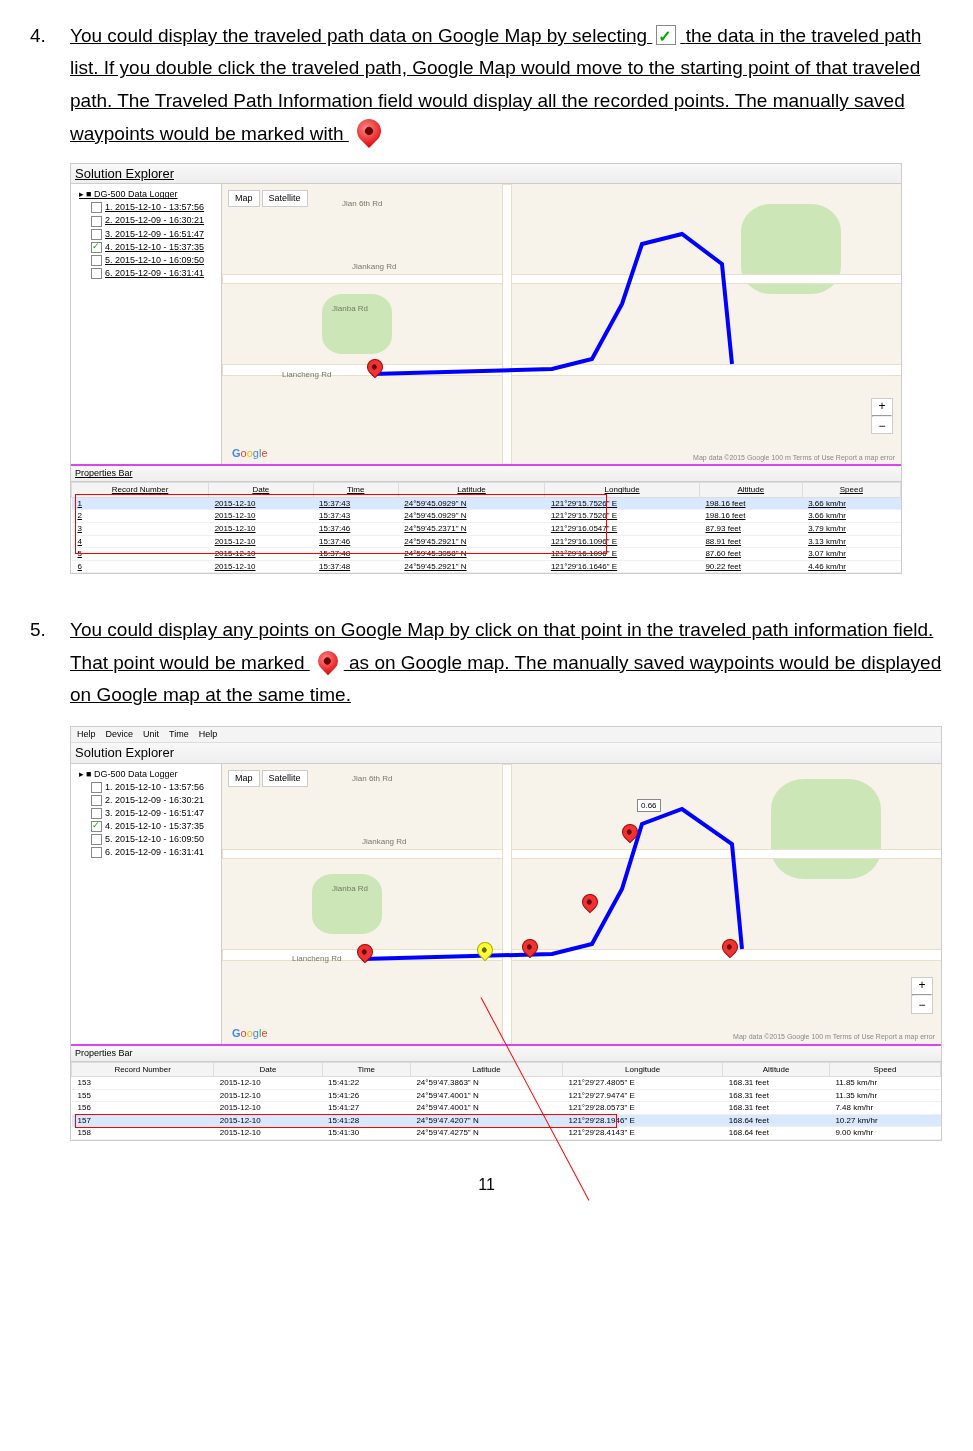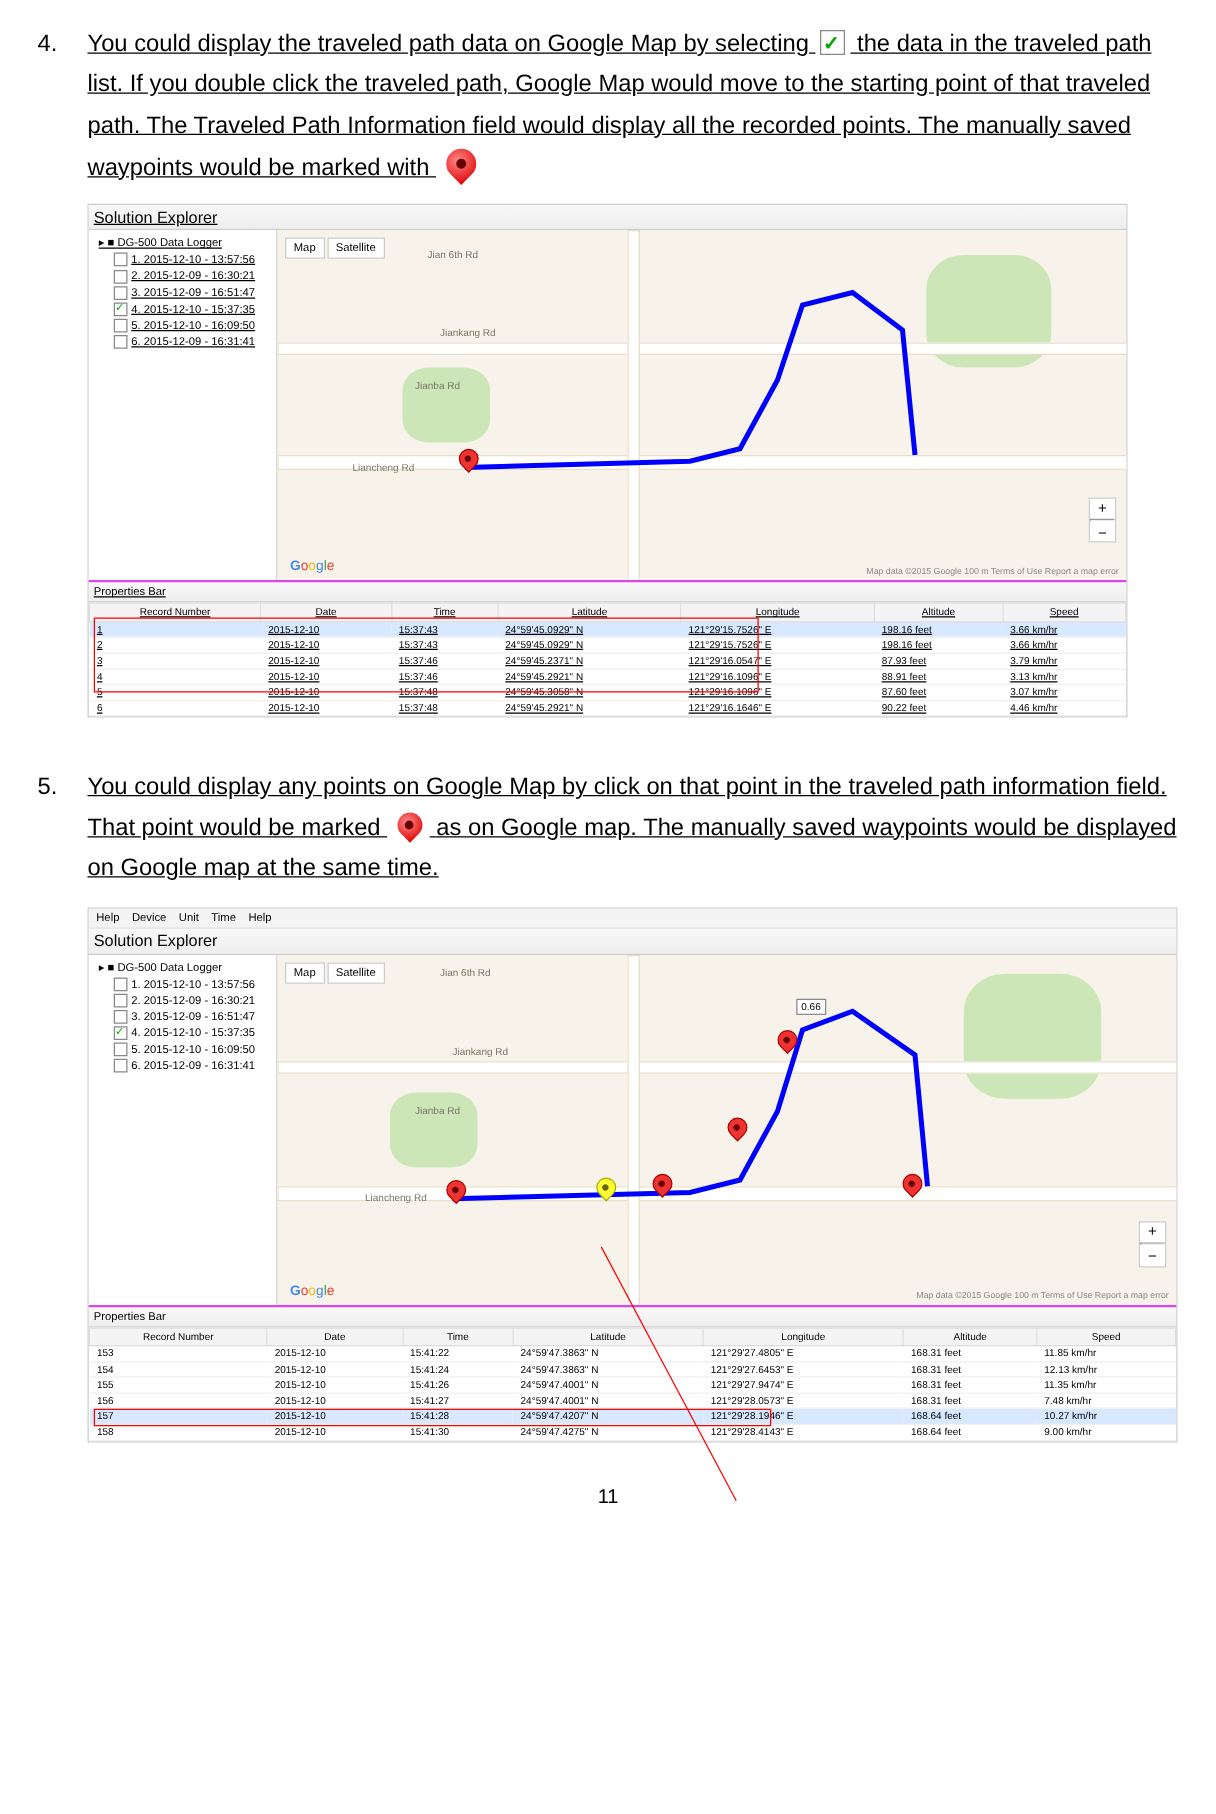--- a/index.html
+++ b/index.html
@@ -522,29 +522,20 @@
           <tr>
             <td>153</td>
             <td>2015-12-10</td>
             <td>15:41:22</td>
             <td>24°59'47.3863" N</td>
             <td>121°29'27.4805" E</td>
             <td>168.31 feet</td>
             <td>11.85 km/hr</td>
           </tr>
           <tr>
-            <td>154</td>
-            <td>2015-12-10</td>
-            <td>15:41:24</td>
-            <td>24°59'47.3863" N</td>
-            <td>121°29'27.6453" E</td>
-            <td>168.31 feet</td>
-            <td>12.13 km/hr</td>
-          </tr>
-          <tr>
             <td>155</td>
             <td>2015-12-10</td>
             <td>15:41:26</td>
             <td>24°59'47.4001" N</td>
             <td>121°29'27.9474" E</td>
             <td>168.31 feet</td>
             <td>11.35 km/hr</td>
           </tr>
           <tr>
             <td>156</td>

